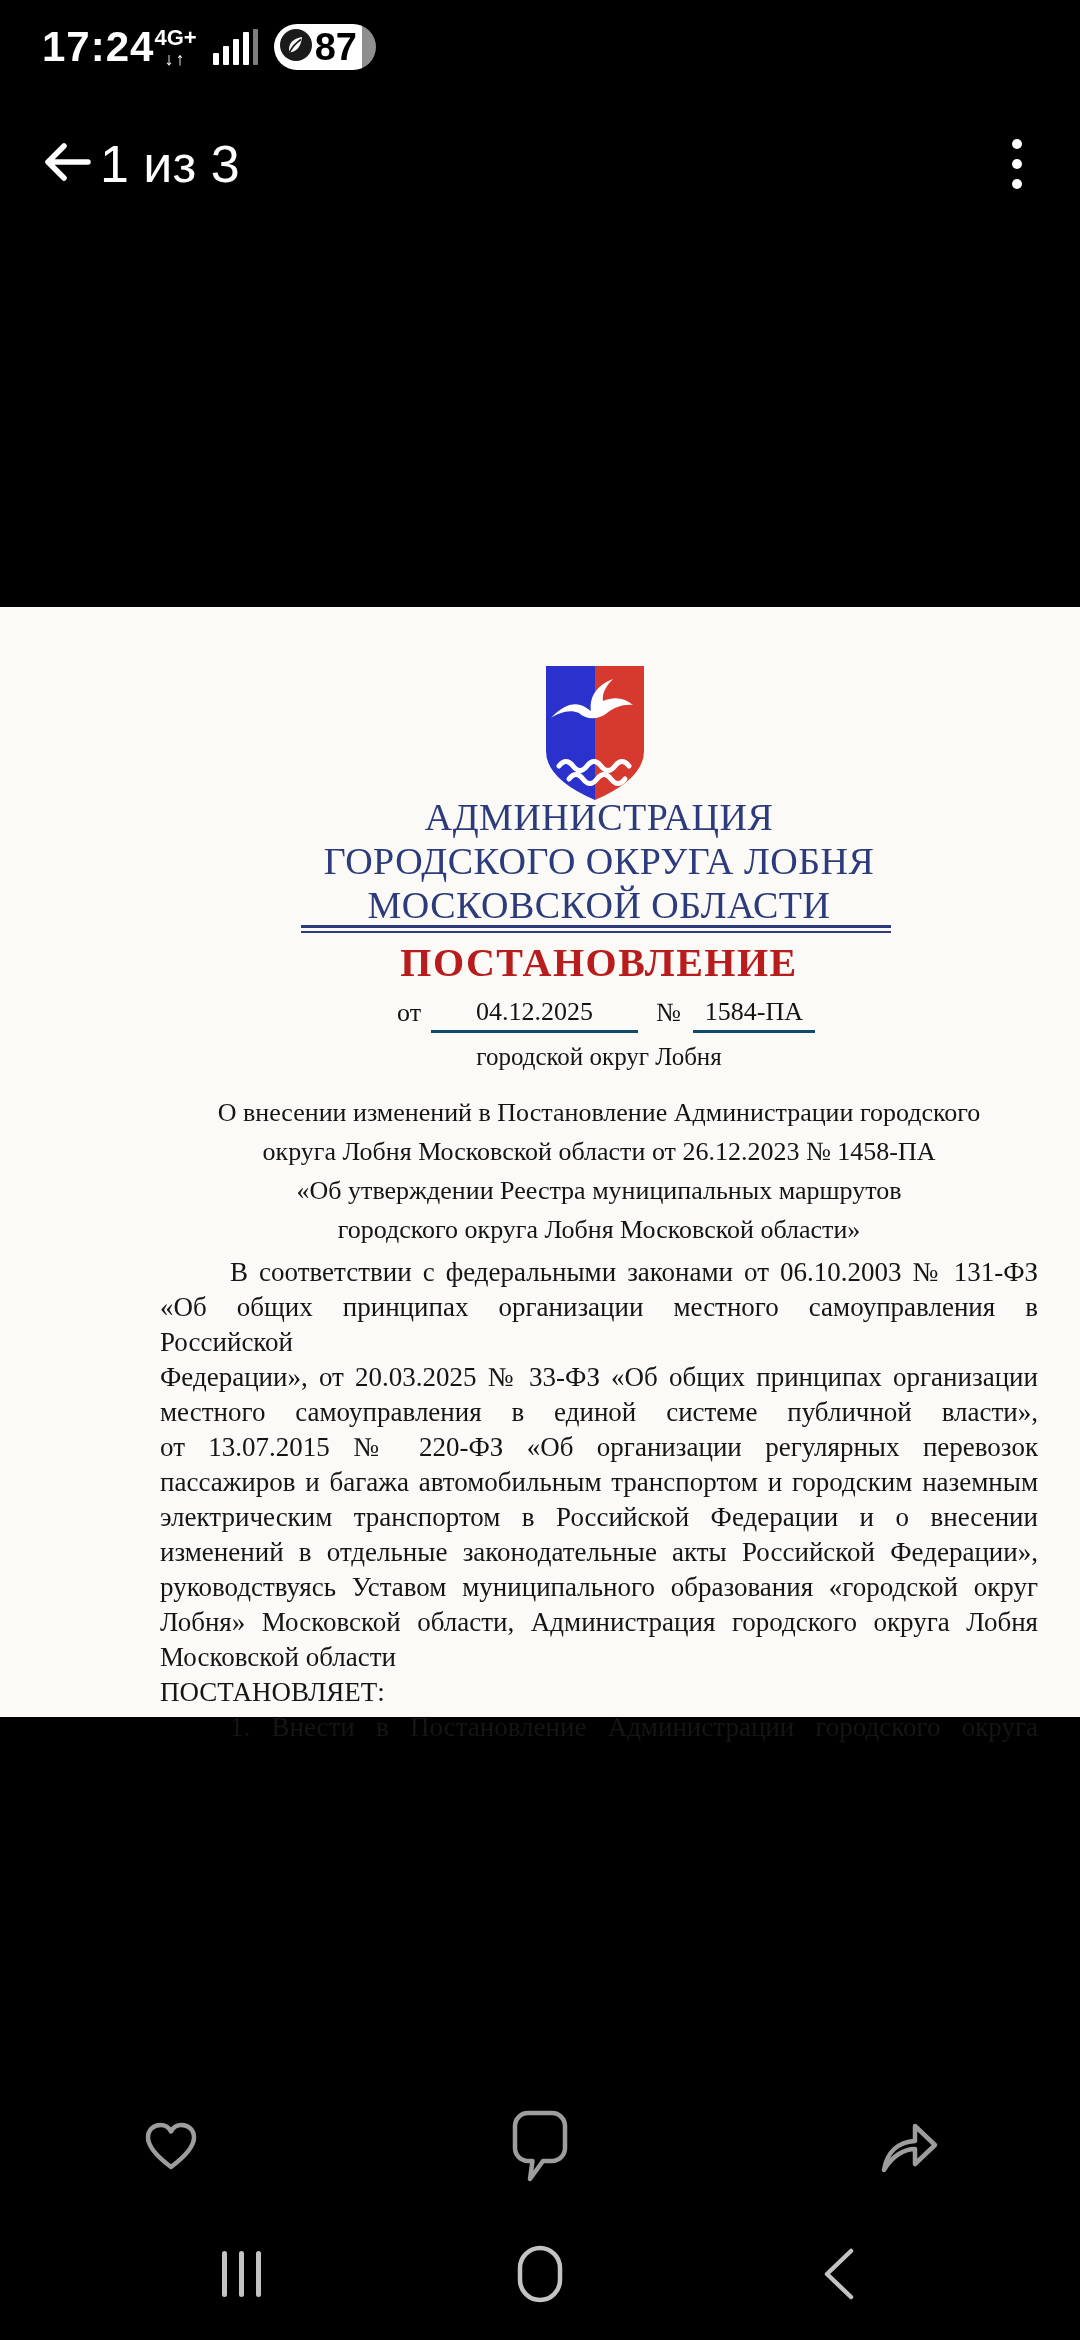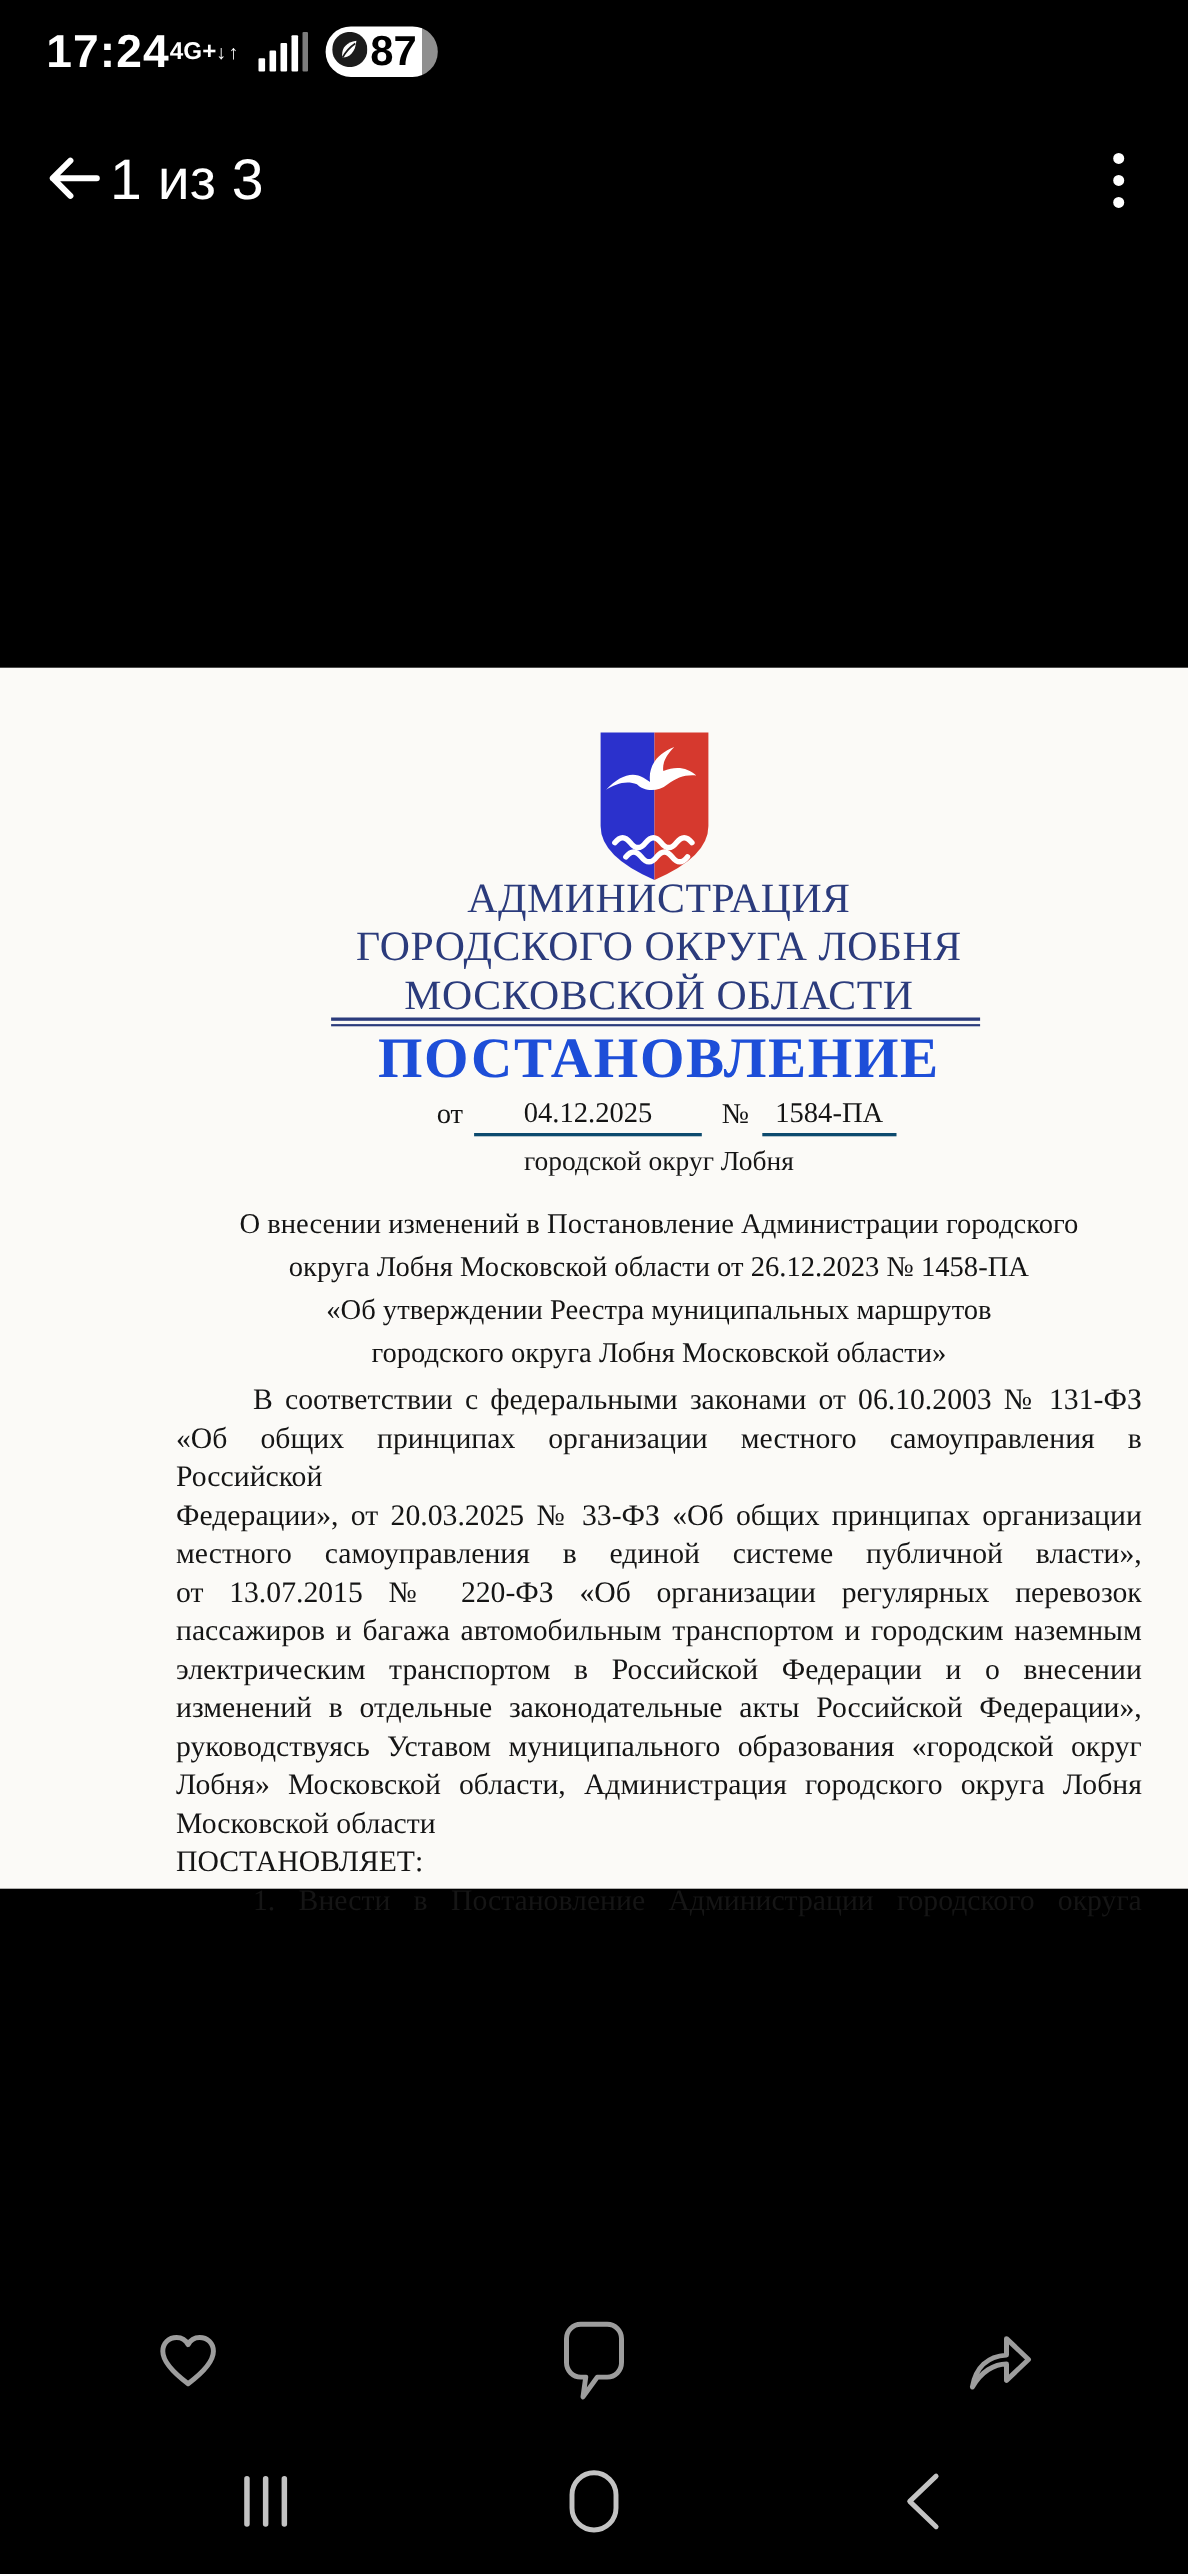--- a/index.html
+++ b/index.html
@@ -4,21 +4,21 @@
 <style>
   html,body{margin:0;padding:0;background:#000;}
   .screen{position:relative;width:1080px;height:2340px;background:#000;overflow:hidden;
           font-family:"Liberation Sans",sans-serif;}
 
   
   .status-bar{position:absolute;top:14px;left:0;right:0;height:66px;display:flex;
               align-items:center;padding:0 42px;}
   .time{font-size:42px;font-weight:600;color:#fff;letter-spacing:1px;}
   .status-right{display:flex;align-items:center;gap:16px;}
-  .net{display:flex;align-items:center;line-height:1;color:#fff;}
+  .net{display:flex;flex-direction:column;align-items:center;line-height:1;color:#fff;}
   .net-label{font-size:22px;font-weight:700;}
   .net-arrows{font-size:18px;letter-spacing:2px;margin-top:1px;}
   .signal{display:flex;align-items:flex-end;gap:4px;height:36px;}
   .sbar{width:6px;background:#fff;border-radius:1px;}
   .sbar.b1{height:12px}.sbar.b2{height:19px}.sbar.b3{height:26px}.sbar.b4{height:33px}
   .sbar.dim{width:5px;height:36px;background:#7d7d7d;}
   .battery{width:102px;height:46px;border-radius:23px;
            background:linear-gradient(to right,#ffffff 0 86%,#8f8f8f 86% 100%);
            display:flex;align-items:center;padding-left:6px;box-sizing:border-box;gap:3px;}
   .battery-num{font-size:38px;font-weight:700;color:#000;}
@@ -34,21 +34,21 @@
 
   
   .page{position:absolute;top:607px;left:0;width:1080px;height:1110px;background:#fbfaf7;
         font-family:"Liberation Serif","DejaVu Serif",serif;color:#161616;}
   .emblem{position:absolute;top:56px;left:539px;width:112px;height:140px;}
   .org{position:absolute;top:188px;left:160px;width:878px;text-align:center;
        color:#2b3b7c;font-size:38px;line-height:44px;letter-spacing:.5px;}
   .rule{position:absolute;top:318px;left:301px;width:590px;height:8px;box-sizing:border-box;
         border-top:3px solid #2b3b7c;border-bottom:2px solid #2b3b7c;}
   .doc-type{position:absolute;top:332px;left:160px;width:878px;text-align:center;
-            color:#1d4ed8;font-size:52px;font-weight:700;letter-spacing:1.5px;line-height:48px;}
+            color:#b91c1c;font-size:40px;font-weight:700;letter-spacing:1.5px;line-height:48px;}
   .date-row{position:absolute;top:390px;left:160px;width:878px;display:flex;
             align-items:flex-end;font-size:26px;color:#141414;padding-left:237px;box-sizing:border-box;}
   .date-label,.num-sign{padding-bottom:5px;}
   .u-cell{border-bottom:3px solid #0c4a6e;text-align:center;padding-bottom:3px;}
   .u-date{width:207px;margin-left:10px;}
   .num-sign{margin-left:18px;}
   .u-num{width:122px;margin-left:12px;}
   .place{position:absolute;top:436px;left:160px;width:878px;text-align:center;
          font-size:25px;color:#161616;}
   .subject{position:absolute;top:486px;left:160px;width:878px;text-align:center;

